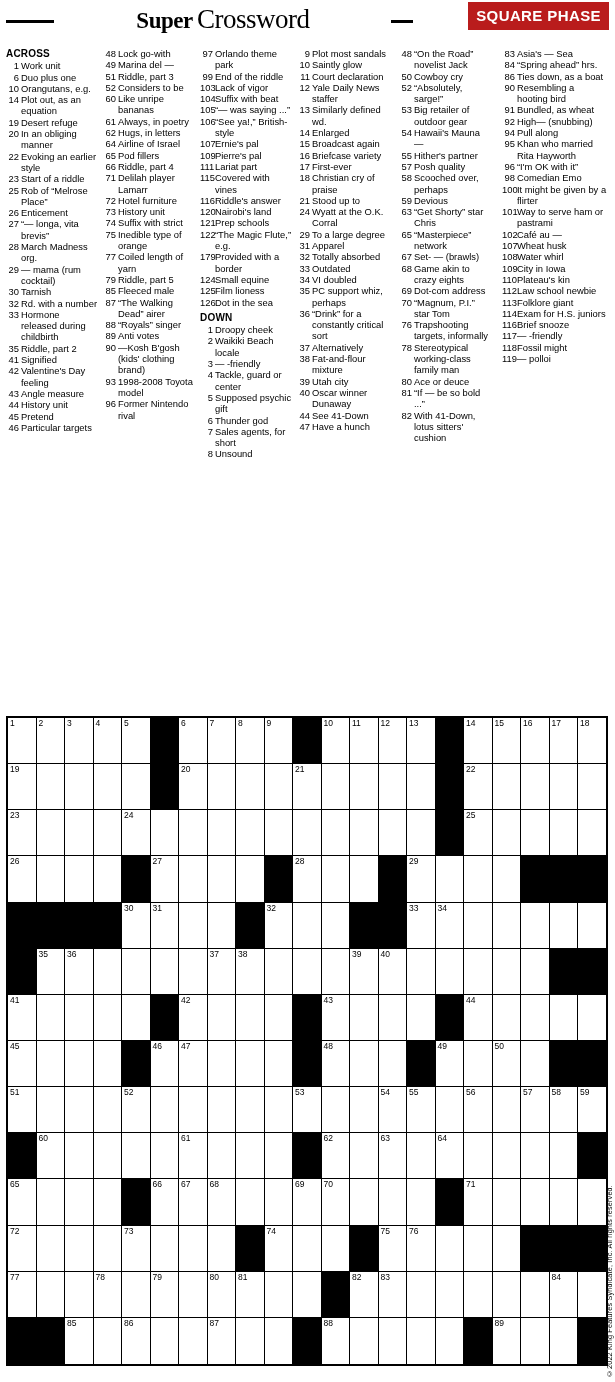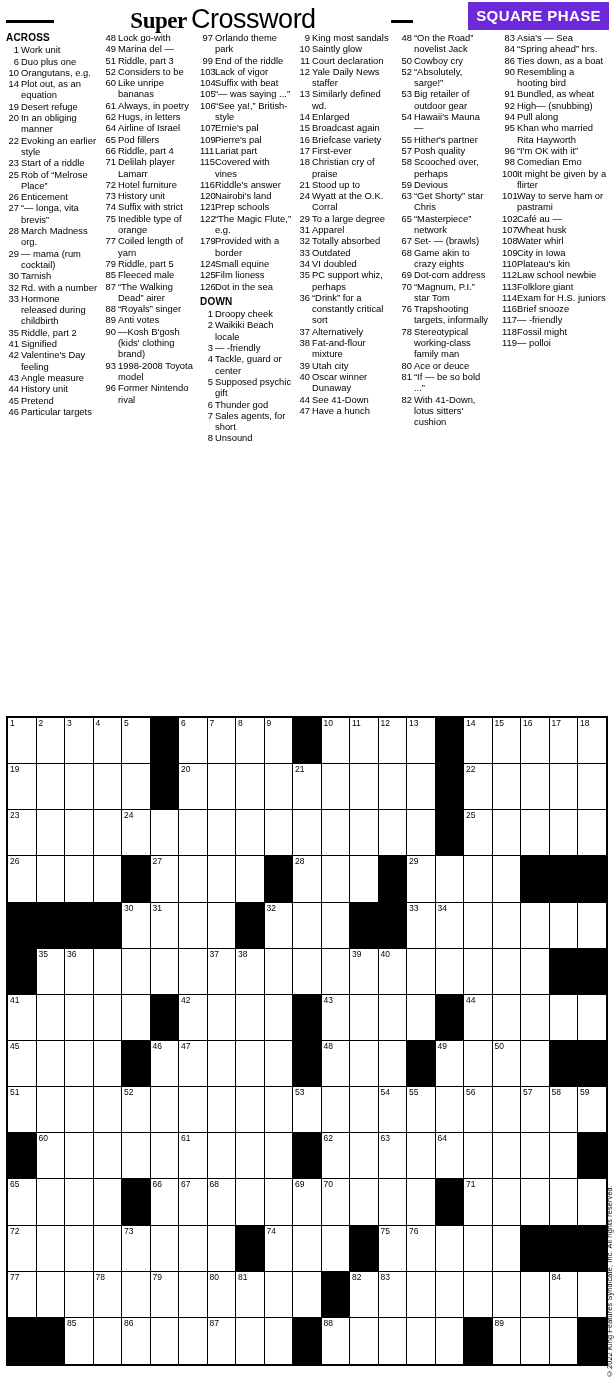--- a/index.html
+++ b/index.html
@@ -5,26 +5,26 @@
   html,body{margin:0;padding:0;background:#fff;}
   body{width:615px;height:1382px;font-family:"Liberation Sans",sans-serif;color:#000;position:relative;overflow:hidden;}
   #page{width:615px;height:1382px;position:relative;}
 
   
   .header{position:relative;height:34px;margin:4px 6px 0 6px;}
   .hdr-rule-left{position:absolute;left:0;top:16px;width:48px;height:3px;background:#000;}
   .hdr-rule-right{position:absolute;left:385px;top:16px;width:22px;height:3px;background:#000;}
   .hdr-title{position:absolute;left:52px;top:0px;width:330px;text-align:center;white-space:nowrap;}
   .hdr-title .w1{font-family:"Liberation Serif",serif;font-weight:bold;font-size:23px;letter-spacing:-.5px;}
-  .hdr-title .w2{font-family:Liberation Sans, sans-serif;font-weight:normal;font-size:27px;letter-spacing:-.5px;}
-  .hdr-box{position:absolute;right:0;top:-2px;background:#6d28d9;color:#fff;font-weight:bold;font-size:15px;
+  .hdr-title .w2{font-family:Liberation Serif, serif;font-weight:normal;font-size:27px;letter-spacing:-.5px;}
+  .hdr-box{position:absolute;right:0;top:-2px;background:#b91c1c;color:#fff;font-weight:bold;font-size:15px;
            padding:5px 8px 6px 8px;letter-spacing:.4px;}
 
   
-  .clues{position:absolute;left:6px;top:28px;width:603px;height:660px;}
+  .clues{position:absolute;left:6px;top:44px;width:603px;height:660px;}
   .col{position:absolute;top:0;width:92px;font-size:9.4px;line-height:11.3px;}
   .col.c1{left:0;}   .col.c2{left:97px;}  .col.c3{left:194px;}
   .col.c4{left:291px;} .col.c5{left:393px;} .col.c6{left:496px;width:105px;}
   .sec-head{font-weight:bold;font-size:10px;margin:0 0 1px 0;letter-spacing:.2px;}
   .clue{position:relative;padding-left:15px;margin-bottom:0px;}
   .clue .n{position:absolute;left:0;width:13px;text-align:right;}
   .clue .t{display:block;}
 
   
   #grid{position:absolute;left:6px;top:712px;width:602px;height:650px;border:2px solid #000;box-sizing:border-box;}
@@ -352,21 +352,21 @@
           <span class="t">Sales agents, for short</span>
         </div>
         <div class="clue">
           <span class="n">8</span>
           <span class="t">Unsound</span>
         </div>
       </div>
       <div class="col c4">
         <div class="clue">
           <span class="n">9</span>
-          <span class="t">King most sandals</span>
+          <span class="t">Plot most sandals</span>
         </div>
         <div class="clue">
           <span class="n">10</span>
           <span class="t">Saintly glow</span>
         </div>
         <div class="clue">
           <span class="n">11</span>
           <span class="t">Court declaration</span>
         </div>
         <div class="clue">

